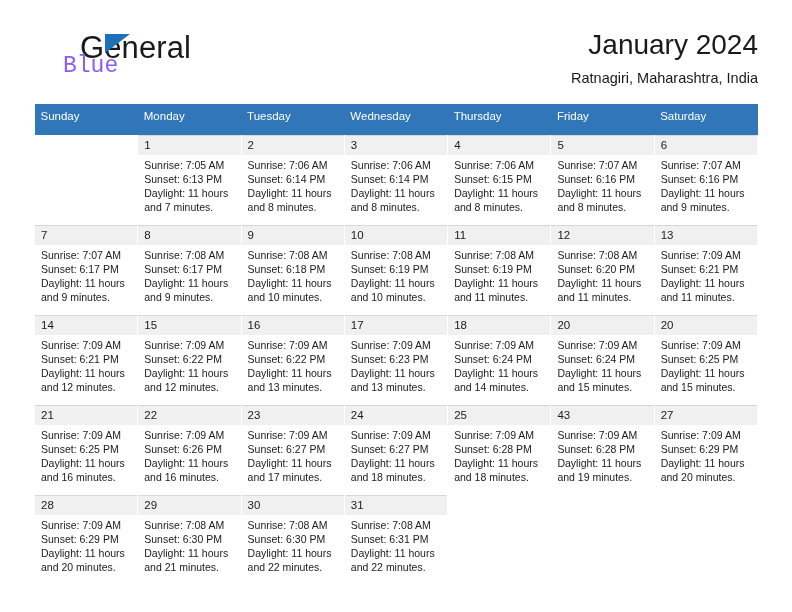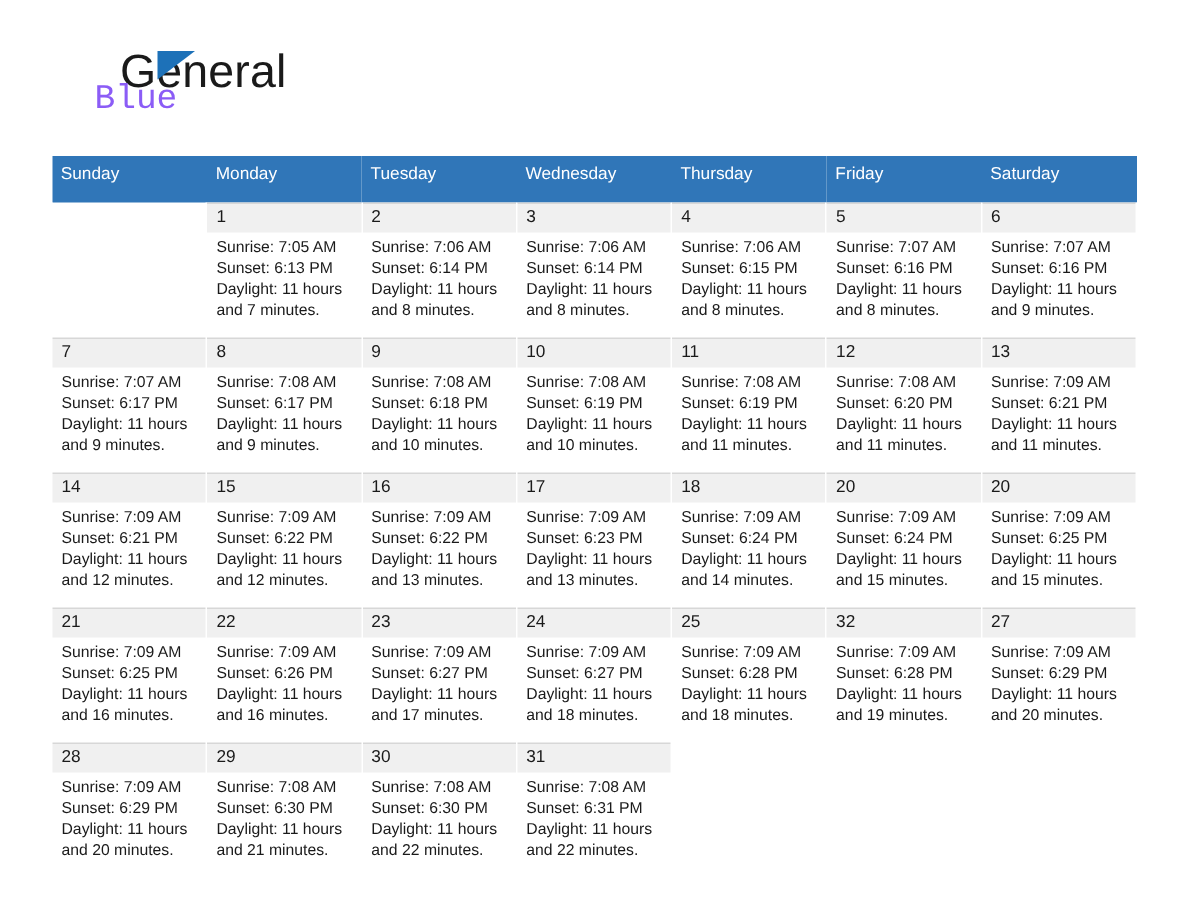--- a/index.html
+++ b/index.html
@@ -149,20 +149,24 @@
 <div class="page">
 
   <div class="header">
 
     <div class="brand">
       <span class="brand-general">General</span>
       <span class="brand-tri"></span>
       <span class="brand-blue">Blue</span>
     </div>
 
+    <div class="title-block">
+      <div class="cal-title">January 2024</div>
+      <div class="cal-subtitle">Ratnagiri, Maharashtra, India</div>
+    </div>
 
   </div>
 
   <table class="calendar">
     <thead>
       <tr>
         <th>Sunday</th>
         <th>Monday</th>
         <th>Tuesday</th>
         <th>Wednesday</th>
@@ -452,21 +456,21 @@
               <div class="dayinfo">
                 <div>Sunrise: 7:09 AM</div>
                 <div>Sunset: 6:28 PM</div>
                 <div>Daylight: 11 hours</div>
                 <div>and 18 minutes.</div>
               </div>
             </div>
           </td>
           <td>
             <div class="daycell filled">
-              <div class="daynum">32</div>
+              <div class="daynum">43</div>
               <div class="dayinfo">
                 <div>Sunrise: 7:09 AM</div>
                 <div>Sunset: 6:28 PM</div>
                 <div>Daylight: 11 hours</div>
                 <div>and 19 minutes.</div>
               </div>
             </div>
           </td>
           <td>
             <div class="daycell filled">

